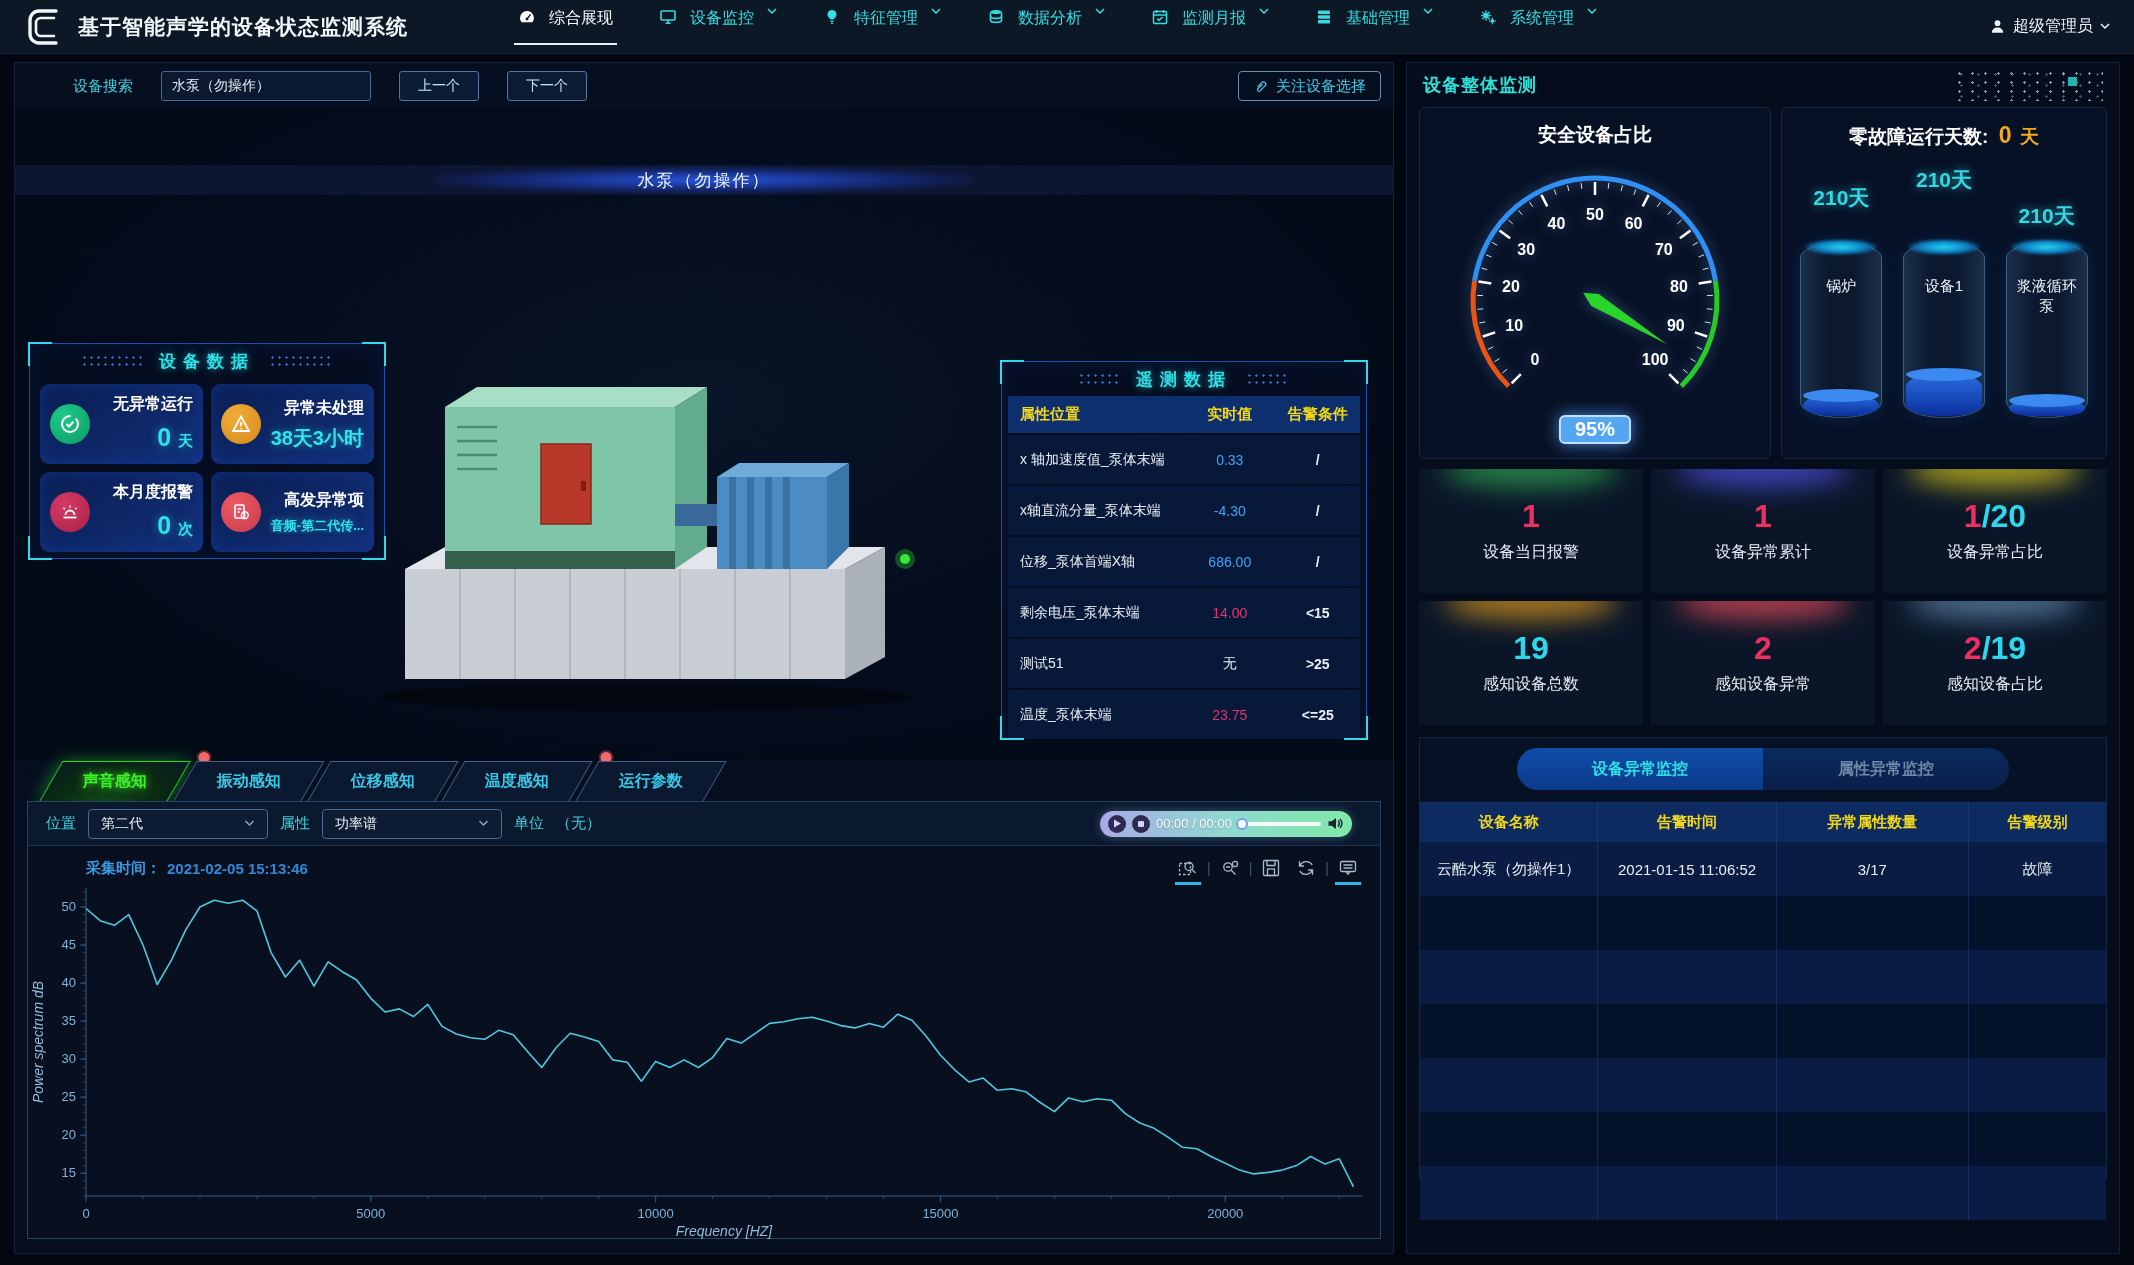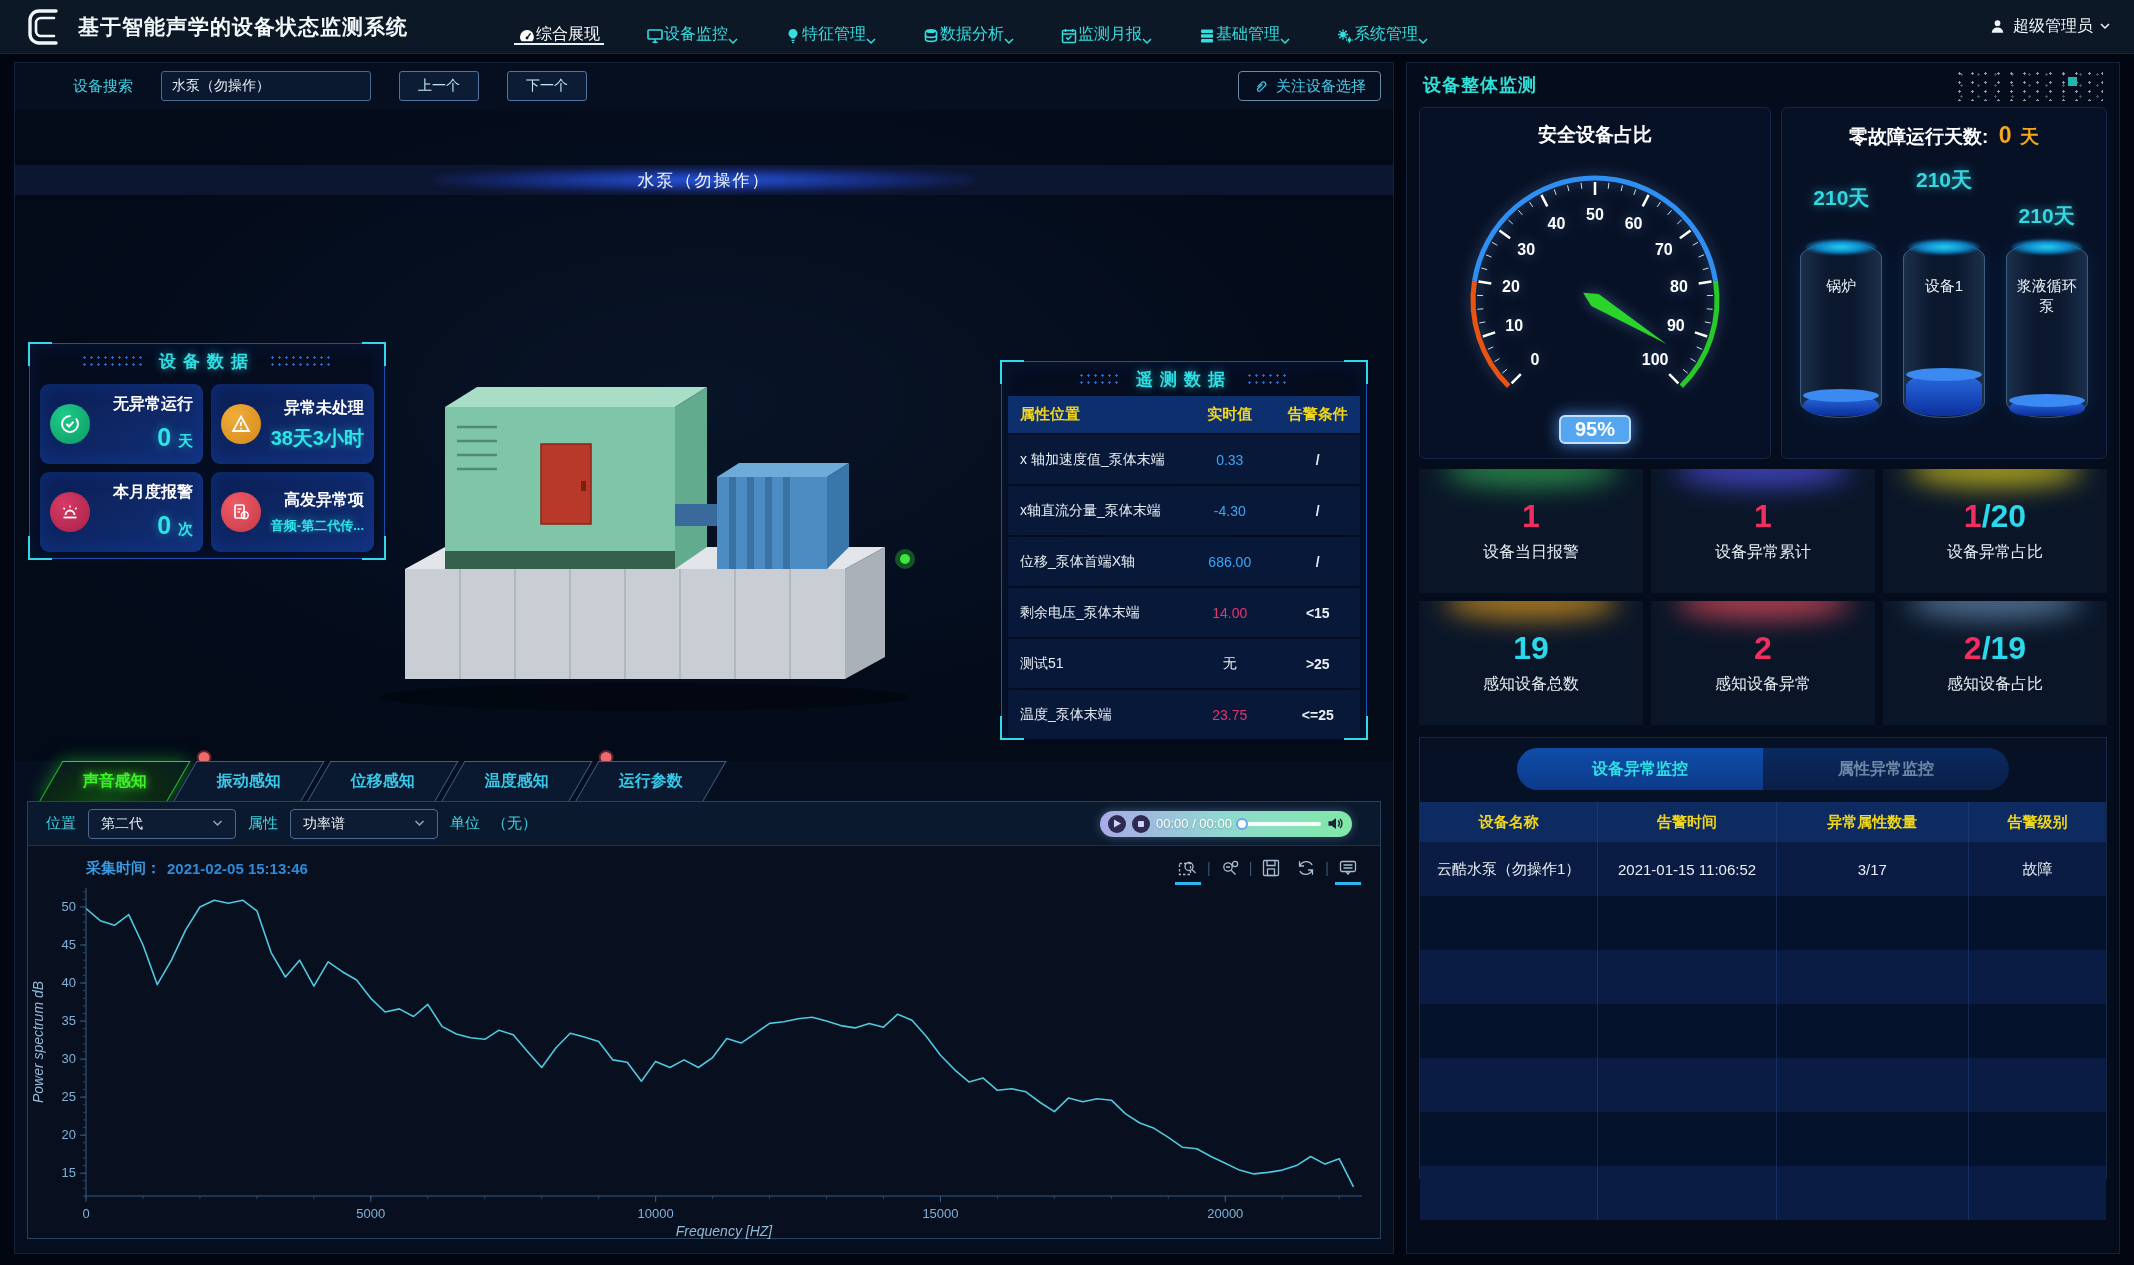--- a/index.html
+++ b/index.html
@@ -5,21 +5,21 @@
   * { margin:0; padding:0; box-sizing:border-box; }
   html,body { width:2134px; height:1265px; overflow:hidden; background:#010610;
     font-family:"Liberation Sans", sans-serif; color:#dfe8f0; }
 
   
   header { height:54px; background:#0c1826; display:flex; align-items:center;
     padding:8px 24px; border-bottom:1px solid #15273a; position:relative; }
   .logo { width:42px; height:42px; display:flex; align-items:center; justify-content:center; }
   .app-title { font-size:21px; font-weight:bold; color:#f2f7fa; margin-left:12px; letter-spacing:1px; }
   nav { display:flex; height:100%; margin-left:110px; gap:46px; align-items:center; }
-  .nav-item { display:flex; align-items:flex-end; gap:0; color:#35dce0; font-size:16px;
+  .nav-item { display:flex; align-items:flex-start; gap:13px; color:#35dce0; font-size:16px;
     height:100%; position:relative; cursor:pointer; white-space:nowrap; }
   .nav-item.active { color:#ffffff; }
   .nav-item.active::after { content:""; position:absolute; left:-4px; right:-4px; bottom:0;
     height:2px; background:#e8f0f5; }
   .nav-item svg { flex:0 0 auto; }
   .user-menu { position:absolute; right:24px; display:flex; align-items:center; gap:7px;
     color:#f0f5f8; font-size:16px; cursor:pointer; }
 
   
   main { display:flex; gap:12px; padding:8px 14px; }
@@ -109,21 +109,21 @@
   .tab.active .tab-inner { color:#3bf227; text-shadow:0 0 9px rgba(70,250,50,.85); }
   .tab-badge { position:absolute; top:-10px; right:-18px; width:11px; height:11px; border-radius:50%;
     background:#ef6a6a; box-shadow:0 0 0 2px rgba(210,70,70,.4); }
 
   
   .tab-content { position:absolute; top:738px; left:12px; right:12px; bottom:14px;
     border:1px solid #27425e; background:#081020; }
   .controls { height:44px; display:flex; align-items:center; gap:12px; padding:0 18px;
     background:#0b192e; border-bottom:1px solid #1c3050; }
   .ctrl-label { color:#3fd0e0; font-size:15px; }
-  .fake-select { width:148px; height:30px; background:#0d1b33; border:1px solid #4a6a94; border-radius:4px;
+  .fake-select { width:180px; height:30px; background:#0d1b33; border:1px solid #4a6a94; border-radius:4px;
     display:flex; align-items:center; padding:0 12px; color:#eef4f8; font-size:14px; cursor:pointer; }
   .fake-select .chev { margin-left:auto; color:#8fa8c0; }
   .chev svg { display:block; }
   .player { margin-left:auto; margin-right:10px; width:252px; height:26px; border-radius:13px;
     background:linear-gradient(90deg,#a9aae8,#8fd9cf,#7fe9a6); display:flex; align-items:center;
     padding:0 8px; gap:6px; box-shadow:0 0 10px rgba(150,200,240,.35); }
   .p-btn { width:18px; height:18px; border-radius:50%; background:#2e2a52; display:flex; align-items:center;
     justify-content:center; border:none; cursor:pointer; }
   .p-time { color:#fff; font-size:13px; white-space:nowrap; text-shadow:0 1px 2px rgba(0,0,0,.25); }
   .p-slider { position:relative; flex:1; height:4px; background:rgba(255,255,255,.9); border-radius:2px; cursor:pointer; }

